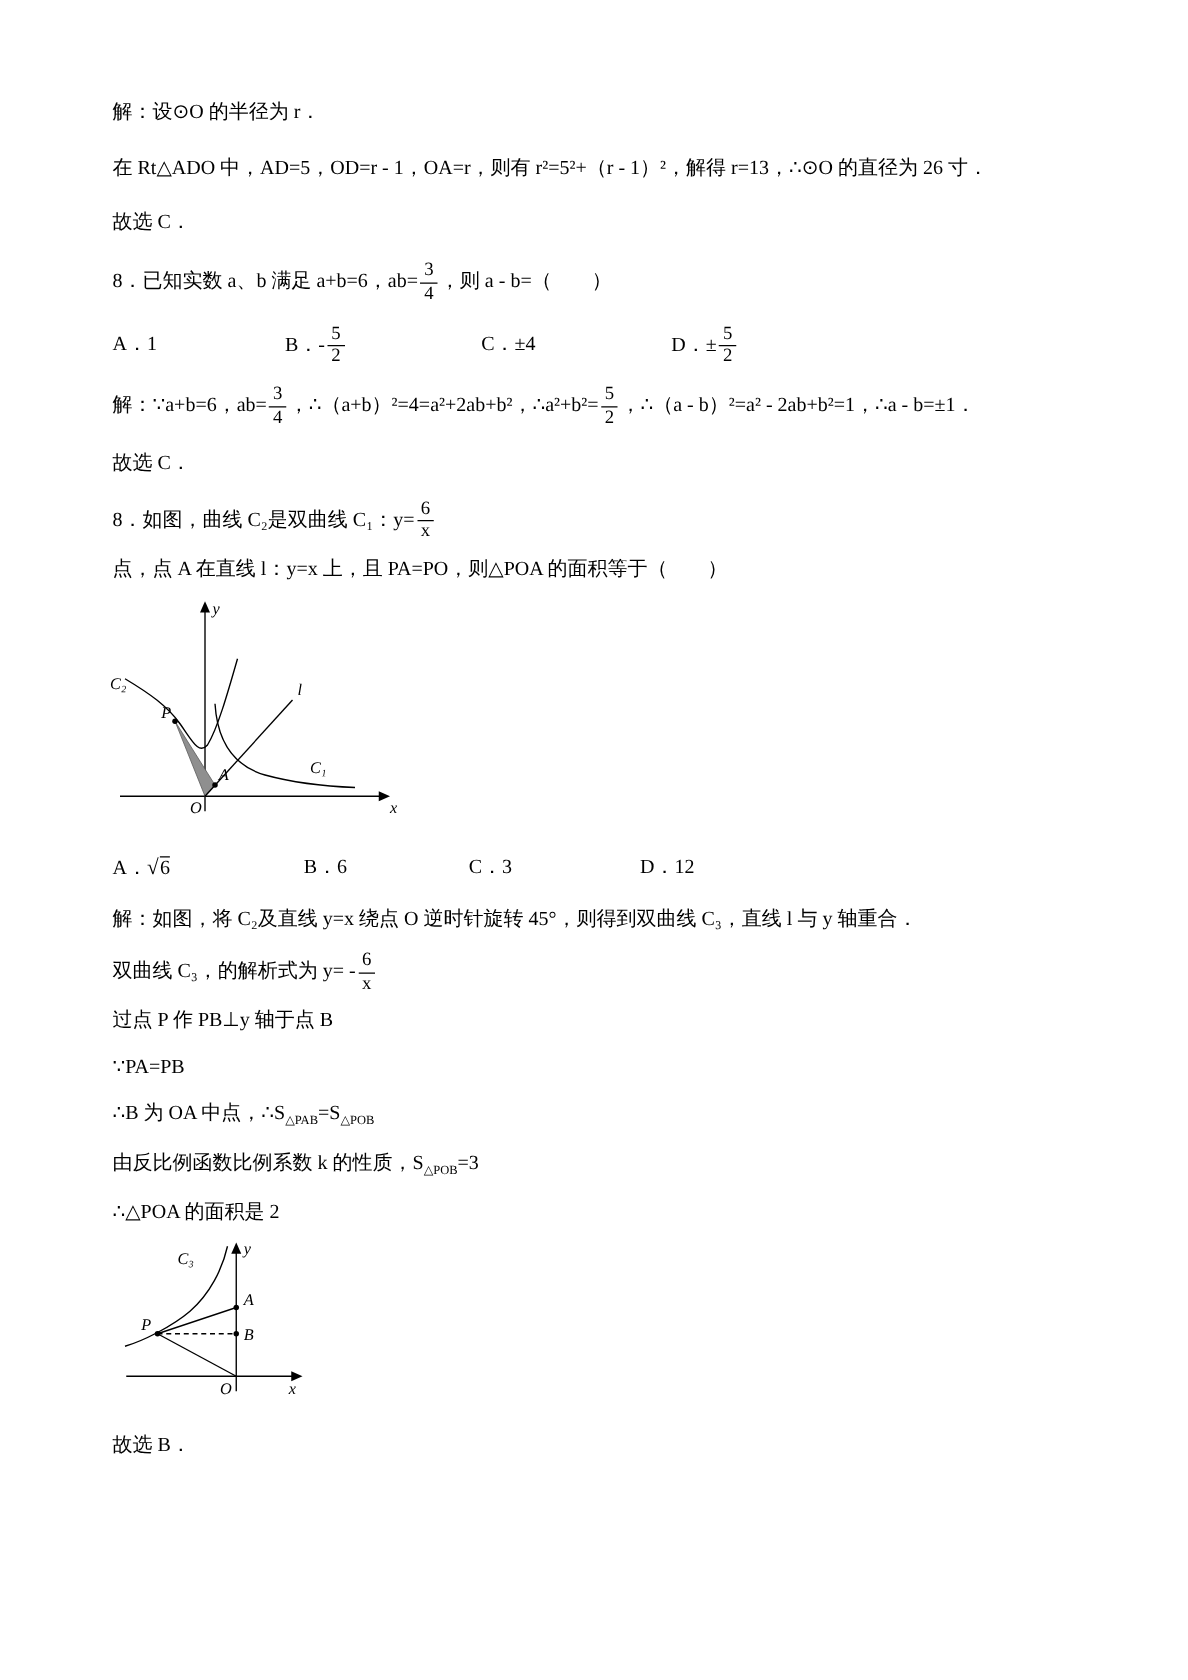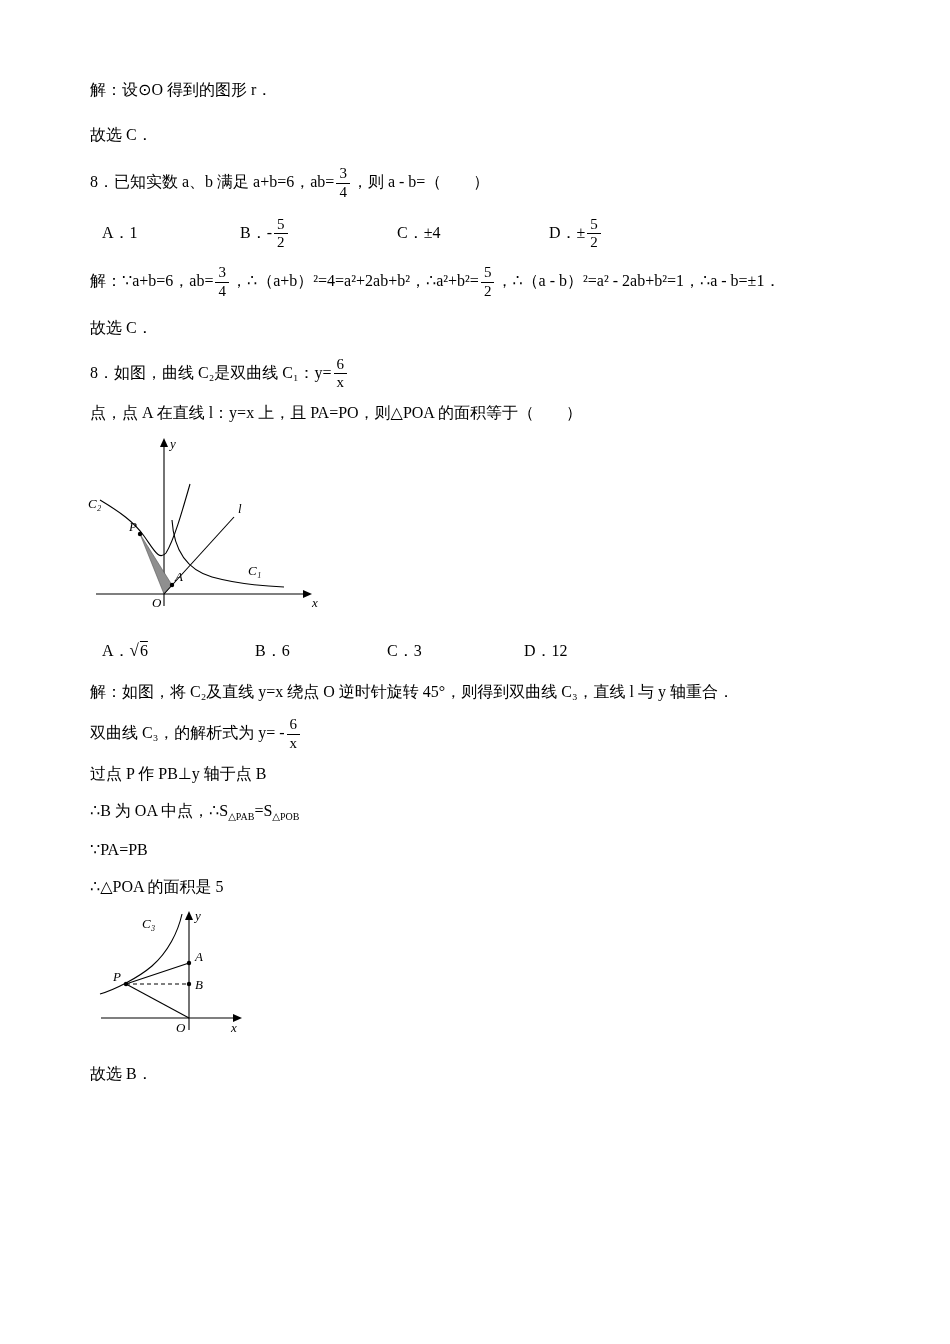--- a/index.html
+++ b/index.html
@@ -18,37 +18,38 @@
   .frac{
     display:inline-flex; flex-direction:column; vertical-align:middle;
     text-align:center; line-height:1.05; font-size:15px; margin:0 2px;
   }
   .frac .num{ border-bottom:1px solid #000; padding:0 3px 1px; display:block;}
   .frac .den{ padding-top:1px; display:block;}
   .subscript{ font-size:10px; vertical-align:-4px; letter-spacing:0; }
   .sqrt .radical{ font-size:17px; }
   .sqrt .sqrt-val{ text-decoration:overline; padding:0 1px; }
 
-  .options-row{ display:grid; align-items:center; margin-top:2px;margin-left:12px; }
+  .options-row{ display:grid; align-items:center; margin-top:2px; }
   .options-row.q8{ grid-template-columns:138px 157px 152px auto; }
   .options-row.q9{ grid-template-columns:153px 132px 137px auto; }
 
   .figure1{ margin:6px 0 12px -4px; }
   .figure2{ margin:2px 0 14px 4px; }
   svg{ display:block; }
   .fig-label{ font-style:italic; font-size:13px; font-family:"Liberation Serif","DejaVu Sans",serif; }
   .axis, .curve, .seg { stroke:#000; stroke-width:1.1; fill:none; }
   .dashed { stroke-dasharray:4 3; }
 </style>
 </head>
 <body>
 
 <div class="page">
 
-  <p class="l mb20"><span class="run">解：设⊙O 得到的图形 r．</span></p>
+  <p class="l mb20"><span class="run">解：设⊙O 的半径为 r．</span></p>
+  <p class="l mb18"><span class="run">在 Rt△ADO 中，AD=5，OD=r - 1，OA=r，则有 r²=5²+（r - 1）²，解得 r=13，∴⊙O 的直径为 26 寸．</span></p>
   <p class="l mb18"><span class="run">故选 C．</span></p>
 
   <p class="l mb16"><span class="run">8．已知实数 a、b 满足 a+b=6，ab=</span><span class="frac">
         <span class="num">3</span>
         <span class="den">4</span>
       </span><span class="run">，则 a - b=（　　）</span></p>
   <div class="options-row q8 mb14">
     <span class="l"><span class="run">A．1</span></span>
     <span class="l"><span class="run">B．-</span><span class="frac">
           <span class="num">5</span>
@@ -111,23 +112,24 @@
     <span class="l"><span class="run">C．3</span></span>
     <span class="l"><span class="run">D．12</span></span>
   </div>
 
   <p class="l mb12"><span class="run">解：如图，将 C₂及直线 y=x 绕点 O 逆时针旋转 45°，则得到双曲线 C₃，直线 l 与 y 轴重合．</span></p>
   <p class="l mb10"><span class="run">双曲线 C₃，的解析式为 y= -</span><span class="frac">
         <span class="num">6</span>
         <span class="den">x</span>
       </span></p>
   <p class="l mb12"><span class="run">过点 P 作 PB⊥y 轴于点 B</span></p>
+  <p class="l mb12"><span class="run">∵PA=PB</span></p>
   <p class="l mb14"><span class="run">∴B 为 OA 中点，∴S</span><span class="subscript">△PAB</span><span class="run">=S</span><span class="subscript">△POB</span></p>
-  <p class="l mb12"><span class="run">∵PA=PB</span></p>
-  <p class="l mb8"><span class="run">∴△POA 的面积是 5</span></p>
+  <p class="l mb14"><span class="run">由反比例函数比例系数 k 的性质，S</span><span class="subscript">△POB</span><span class="run">=3</span></p>
+  <p class="l mb8"><span class="run">∴△POA 的面积是 2</span></p>
 
   <div class="figure2">
     <svg width="160" height="140" viewBox="0 0 160 140">
 
       <line class="axis" x1="95" y1="122" x2="95" y2="6"></line>
       <polygon points="95,3 91,12 99,12" fill="#000"></polygon>
       <line class="axis" x1="7" y1="110" x2="144" y2="110"></line>
       <polygon points="148,110 139,106 139,114" fill="#000"></polygon>
 
       <path class="curve" d="M 88,6 C 84,24 74,44 58,58 C 44,70 20,82 6,86"></path>

